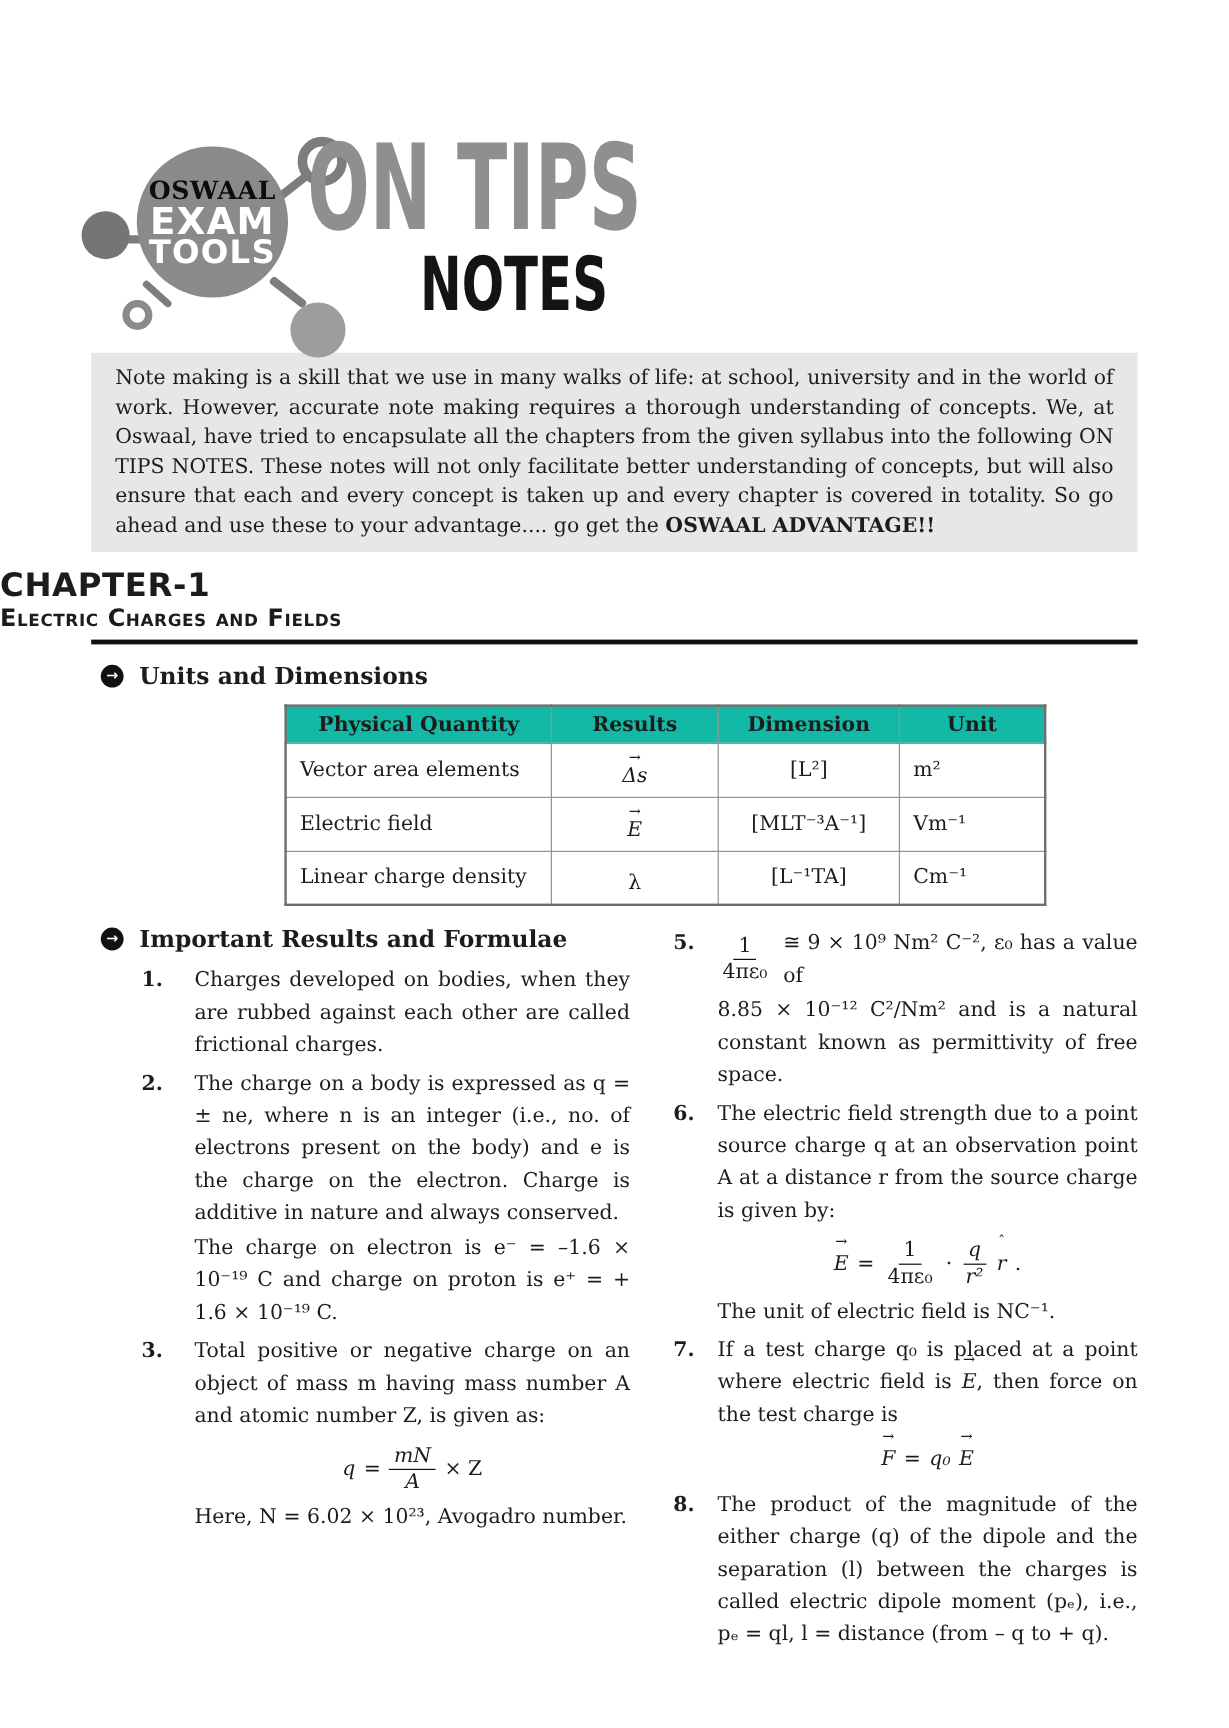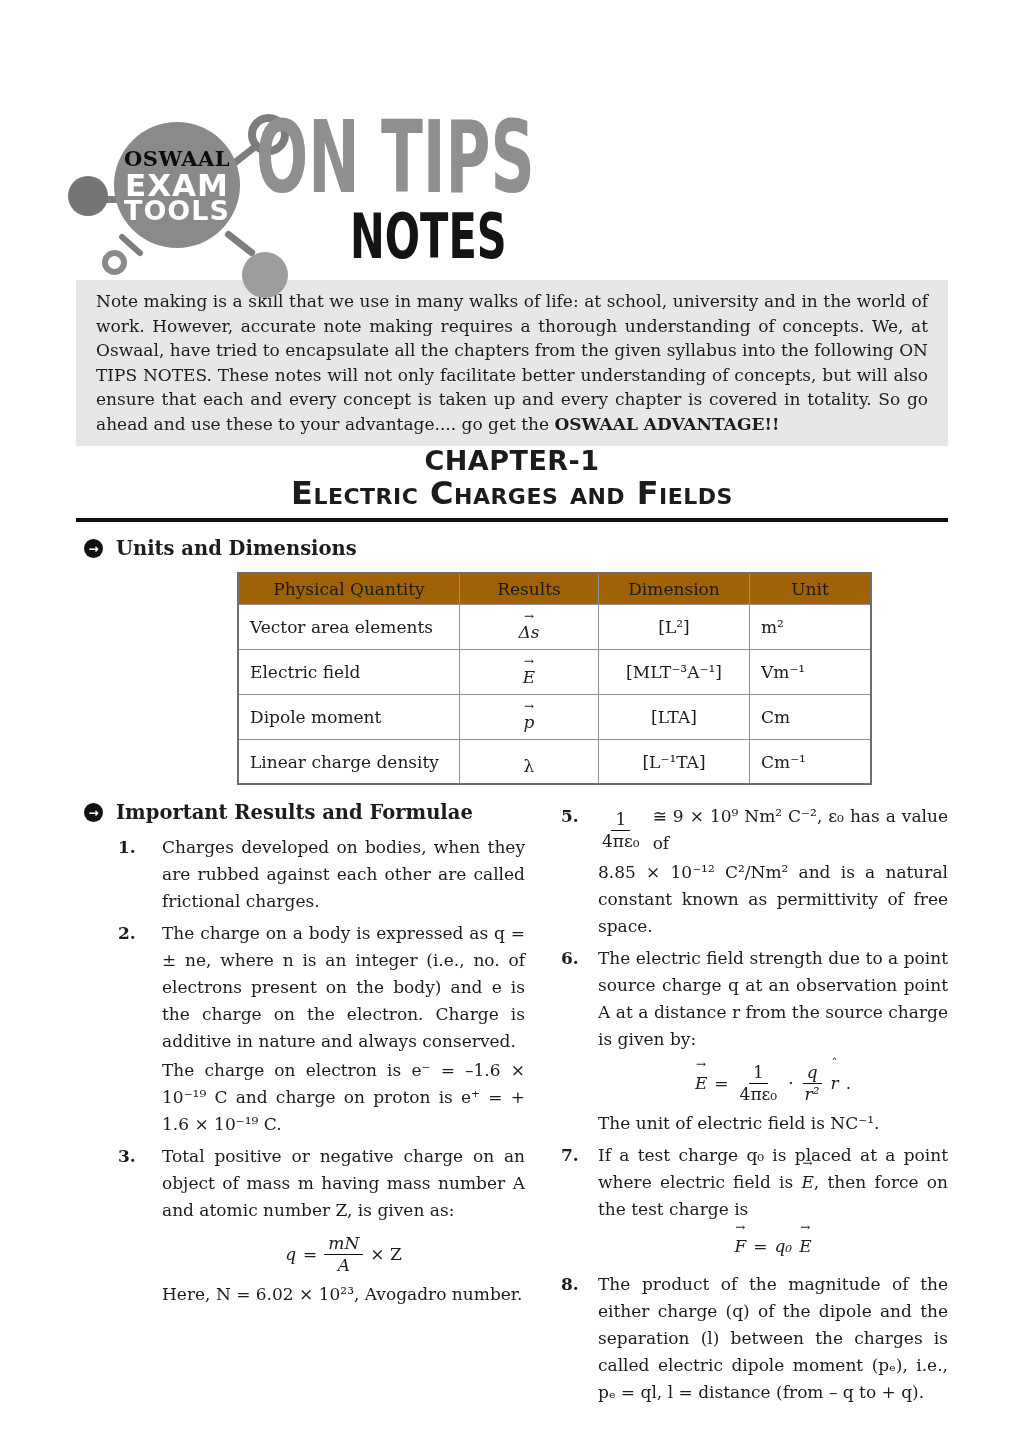--- a/index.html
+++ b/index.html
@@ -33,40 +33,40 @@
     font-family:"DejaVu Sans","Liberation Sans",sans-serif; font-weight:700;
     font-size:99px; line-height:1; color:#8f8f8f; transform:scaleX(0.62); transform-origin:left top;
   }
   .title-black {
     position:absolute; left:350px; top:206px; white-space:nowrap;
     font-family:"DejaVu Sans","Liberation Sans",sans-serif; font-weight:700;
     font-size:62px; line-height:1; color:#141414; transform:scaleX(0.67); transform-origin:left top;
   }
   
   .intro {
-    margin:0 76px; background:#e7e7e7; padding:9px 20px 10px;
+    margin:14px 76px; background:#e7e7e7; padding:9px 20px 10px;
     font-size:17px; line-height:24.5px; text-align:justify;
   }
   .intro b { font-weight:700; }
   
-  .chapter { text-align:center; line-height:1.12;
+  .chapter { text-align:left; line-height:1.12;
     font-family:"DejaVu Sans","Liberation Sans",sans-serif; font-weight:700; }
   .ch-num { font-size:27px; letter-spacing:0.5px; }
-  .ch-title { font-size:32px; font-variant:small-caps; letter-spacing:0.5px; }
+  .ch-title { font-size:20px; font-variant:small-caps; letter-spacing:0.5px; }
   .rule { height:4px; background:#111; margin:6px 76px 0; }
   
   .section-head { display:flex; align-items:center; gap:13px; margin:15px 0 0 84px;
     font-weight:700; font-size:19.5px; }
   .bullet { flex:0 0 auto; width:19px; height:19px; border-radius:50%; background:#111; color:#fff;
     display:flex; align-items:center; justify-content:center;
     font-family:"DejaVu Sans",sans-serif; font-weight:700; font-size:12px; line-height:1; }
   
   .units-table { border-collapse:collapse; margin:12px 0 0 237px; border:2px solid #6f6f6f; }
   .units-table th, .units-table td { border:1px solid #929292; font-size:17px; }
-  .units-table th { background:#a16207; font-weight:400; padding:5px 10px; text-align:center; }
+  .units-table th { background:#14b8a6; font-weight:700; padding:5px 10px; text-align:center; }
   .units-table th:first-child { text-align:center; }
   .units-table td { padding:7px 11px; }
   .col-q { width:200px; } .col-s { width:118px; } .col-d { width:130px; } .col-u { width:100px; }
   .td-sym, .td-dim { text-align:center; }
   .td-sym .vec { margin-top:10px; }
   .sym-low { padding-top:16px !important; }
   
   .columns { display:flex; margin:16px 76px 0 78px; }
   .col-left { width:447px; }
   .col-right { width:387px; margin-left:36px; margin-top:2px; }
@@ -142,26 +142,20 @@
       <td>Vector area elements</td>
       <td class="td-sym"><span class="vec"><span class="arr">→</span><span class="var">Δs</span></span></td>
       <td class="td-dim">[L²]</td>
       <td>m²</td>
     </tr>
     <tr>
       <td>Electric field</td>
       <td class="td-sym"><span class="vec"><span class="arr">→</span><span class="var">E</span></span></td>
       <td class="td-dim">[MLT⁻³A⁻¹]</td>
       <td>Vm⁻¹</td>
-    </tr>
-    <tr>
-      <td>Dipole moment</td>
-      <td class="td-sym"><span class="vec"><span class="arr">→</span><span class="var">p</span></span></td>
-      <td class="td-dim">[LTA]</td>
-      <td>Cm</td>
     </tr>
     <tr>
       <td>Linear charge density</td>
       <td class="td-sym sym-low">λ</td>
       <td class="td-dim">[L⁻¹TA]</td>
       <td>Cm⁻¹</td>
     </tr>
   </tbody>
     </table>
 

